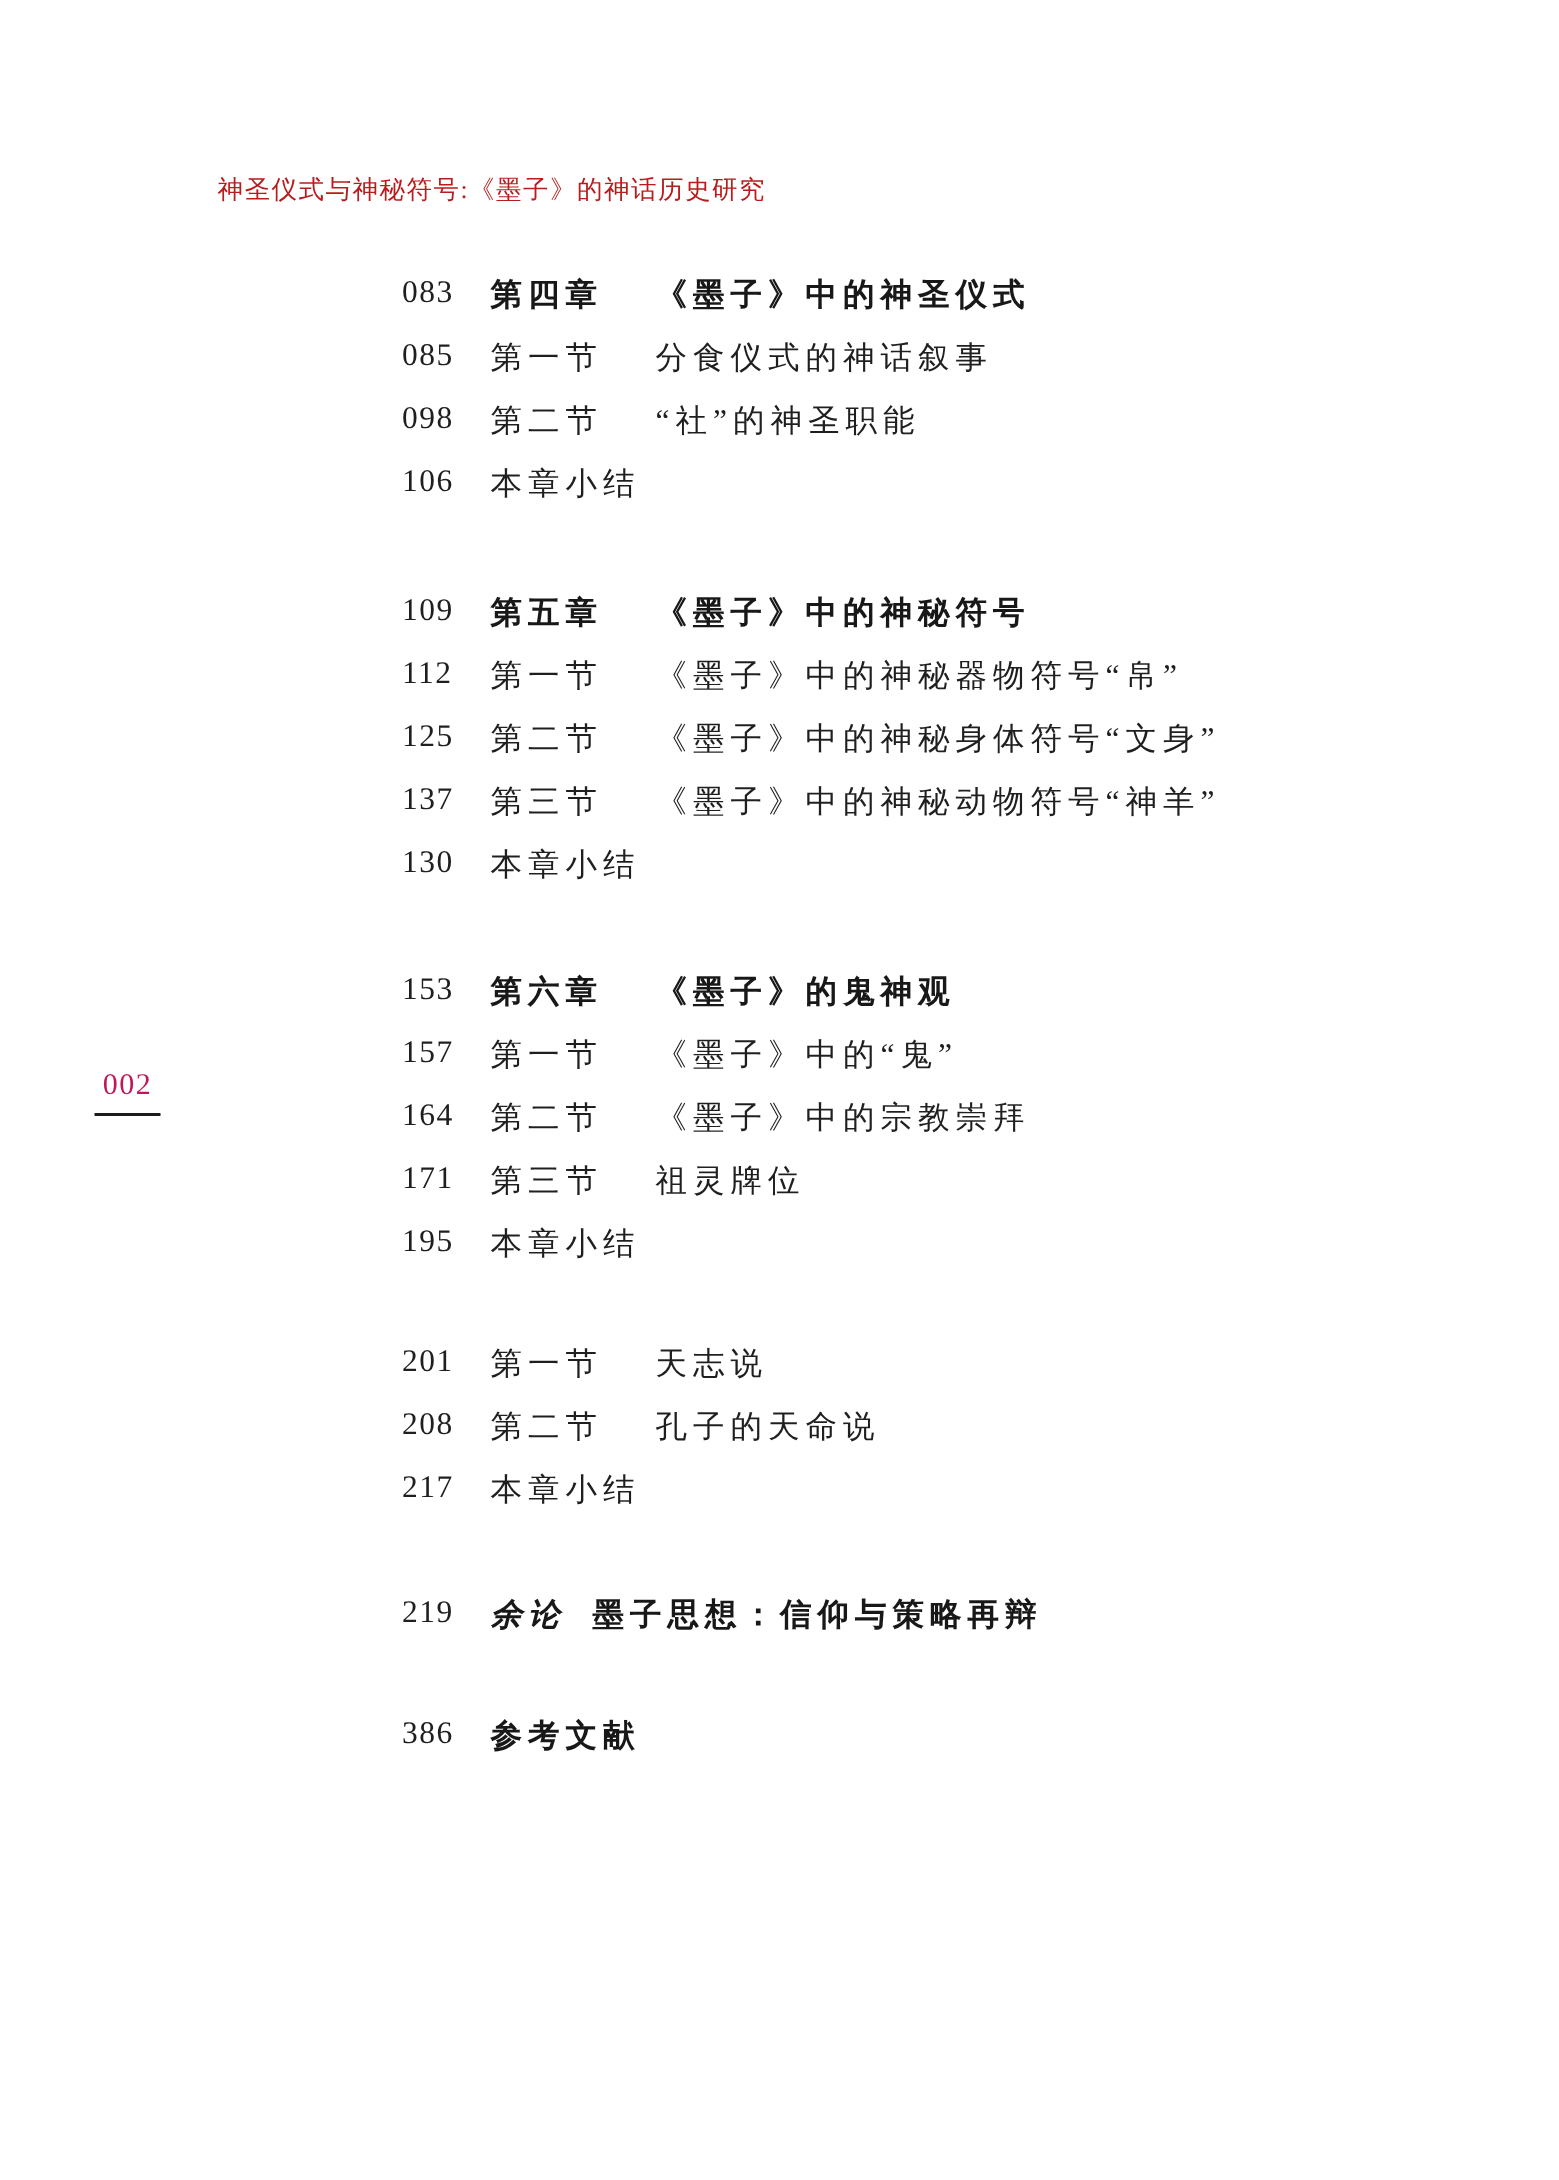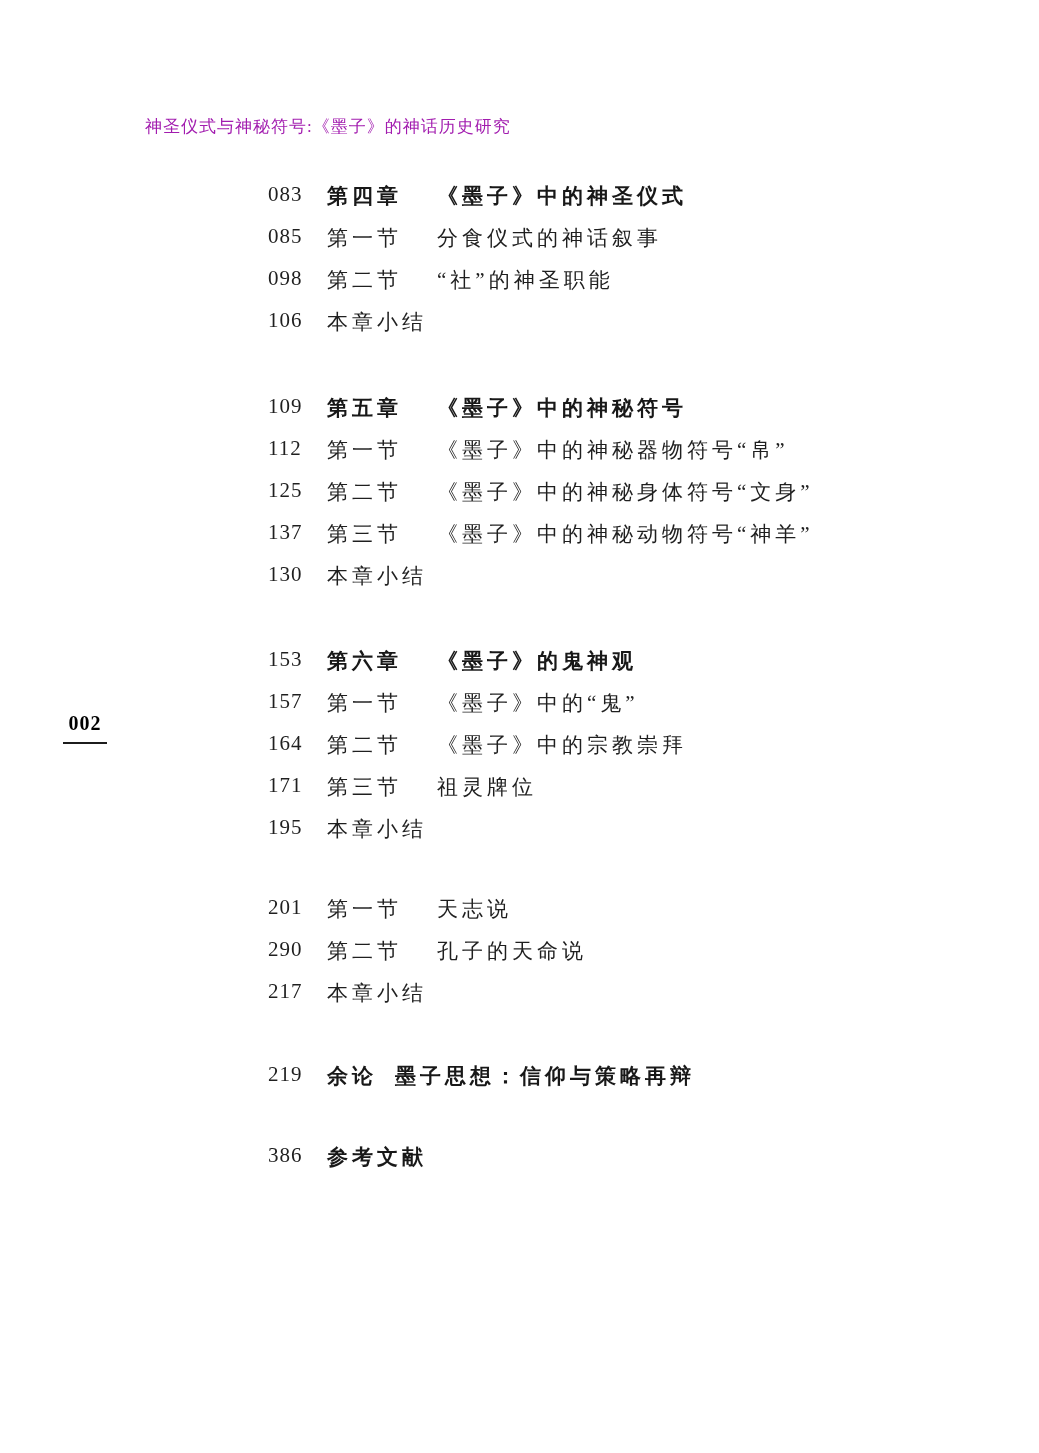--- a/index.html
+++ b/index.html
@@ -16,37 +16,36 @@
     overflow: hidden;
     color: #1f1f1f;
     font-family: "Liberation Serif", serif;
   }
   .running-head {
     position: absolute;
     left: 145px;
     top: 115px;
     font-size: 17px;
     letter-spacing: 1px;
-    color: #a21caf;
+    color: #b91c1c;
     font-family: "Liberation Serif", serif;
     white-space: nowrap;
   }
   .folio {
     position: absolute;
     left: 63px;
     top: 712px;
     width: 44px;
     text-align: center;
     font-size: 20px;
     letter-spacing: 1px;
-    color: #000000;
+    color: #be185d;
     padding-bottom: 7px;
     border-bottom: 2px solid #1c1c1c;
     font-family: "Liberation Serif", serif;
-    font-weight: bold;
   }
   .toc {
     position: absolute;
     left: 268px;
     top: 182px;
     width: 660px;
   }
   .toc-group { margin-top: 44px; }
   .toc-group:first-child { margin-top: 0; }
   .toc-group:nth-child(3) { margin-top: 43px; }
@@ -89,20 +88,21 @@
   }
   .toc-row.summary .label,
   .toc-row.backmatter .label {
     width: auto;
     flex: 0 0 auto;
   }
   .toc-row.inline .label {
     width: auto;
     flex: 0 0 auto;
     margin-right: 18px;
+    font-style: italic;
   }
 </style>
 </head>
 <body>
 
 <div class="page">
   <div class="running-head">神圣仪式与神秘符号:《墨子》的神话历史研究</div>
 
   <div class="folio">
     <span>002</span>
@@ -182,21 +182,21 @@
           <span class="label">本章小结</span>
         </div>
       </div>
       <div class="toc-group">
         <div class="toc-row section">
           <span class="num">201</span>
           <span class="label">第一节</span>
           <span class="title">天志说</span>
         </div>
         <div class="toc-row section">
-          <span class="num">290</span>
+          <span class="num">208</span>
           <span class="label">第二节</span>
           <span class="title">孔子的天命说</span>
         </div>
         <div class="toc-row summary">
           <span class="num">217</span>
           <span class="label">本章小结</span>
         </div>
       </div>
       <div class="toc-group">
         <div class="toc-row inline">

